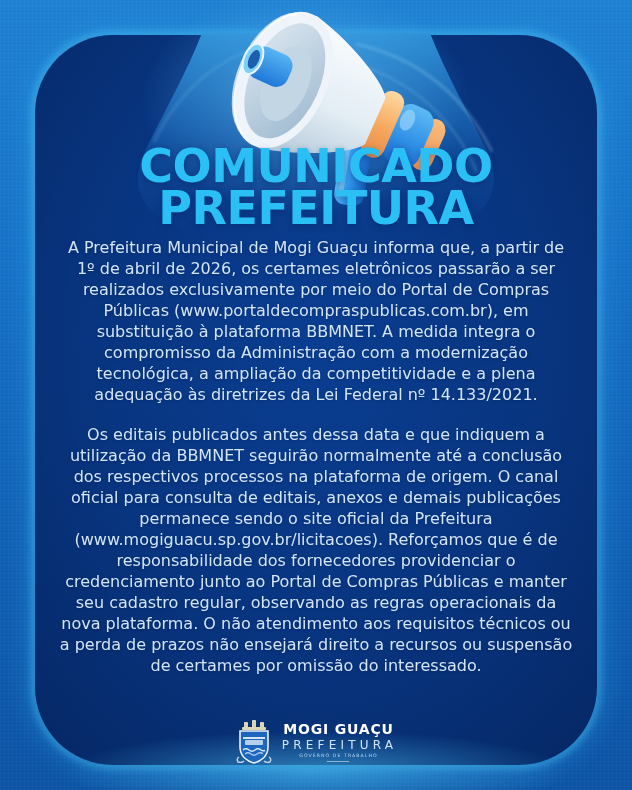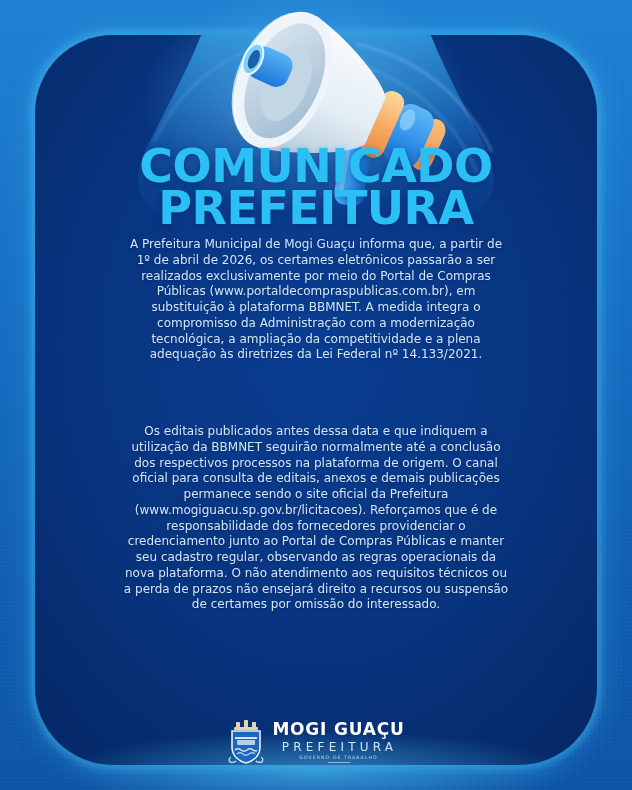--- a/index.html
+++ b/index.html
@@ -12,31 +12,31 @@
       linear-gradient(180deg,#1e80d2 0%,#1570c6 35%,#0f5fb4 70%,#0c53a5 100%);
   }
   .bg-svg{position:absolute;left:0;top:0;}
   .title-block{
     position:absolute;left:0;right:0;top:145px;text-align:center;
     color:#2bc0f5;font-weight:bold;font-size:46px;line-height:0.92;
     letter-spacing:-0.5px;text-shadow:0 2px 7px rgba(0,25,80,0.35);
   }
   .body-text{
     position:absolute;left:46px;width:540px;text-align:center;
-    color:#d2e6f8;font-size:12px;line-height:1.315;
+    color:#d2e6f8;font-size:16px;line-height:1.315;
     white-space:pre-line;text-shadow:0 1px 3px rgba(0,20,70,0.3);
   }
   .para1{top:237px;}
   .para2{top:424px;}
   .footer-logo{
     position:absolute;left:0;right:0;top:716px;height:52px;
     display:flex;align-items:center;justify-content:center;gap:7px;
   }
   .logo-text{display:flex;flex-direction:column;align-items:center;line-height:1;}
-  .logo-city{color:#ffffff;font-weight:bold;font-size:17px;letter-spacing:0.8px;}
+  .logo-city{color:#ffffff;font-weight:bold;font-size:14px;letter-spacing:0.8px;}
   .logo-sub{color:#cfe4f7;font-size:12px;letter-spacing:4.2px;margin-top:3px;margin-left:2px;}
   .logo-slogan{color:rgba(208,230,248,0.85);font-size:4.6px;letter-spacing:1.1px;margin-top:3px;}
   .logo-rule{width:22px;height:1px;background:rgba(208,230,248,0.6);margin-top:1.5px;}
 </style>
 </head>
 <body>
 
 <div class="canvas">
 
   <svg class="bg-svg" width="632" height="790" viewBox="0 0 632 790">

